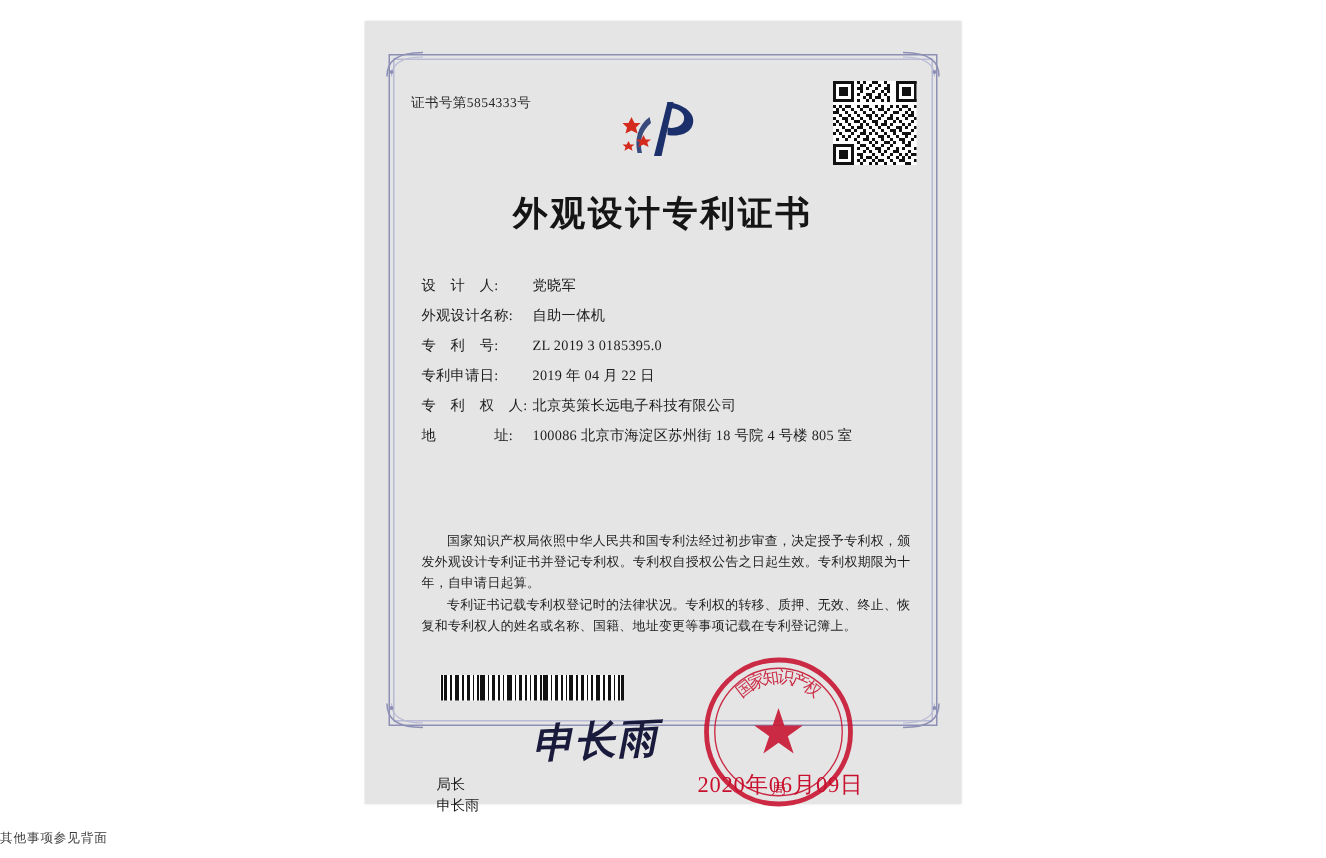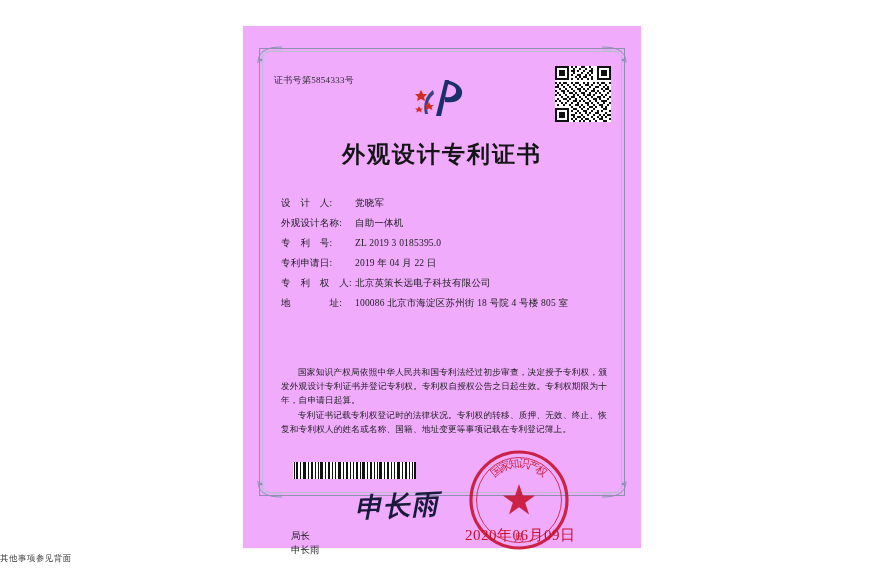--- a/index.html
+++ b/index.html
@@ -20,24 +20,24 @@
     left: 0; top: 0;
     width: 884px;
     height: 572px;
     background: #ffffff;
   }
 
   
   .cert {
     position: absolute;
     left: 243px;
-    top: 26px;
+    top: 14px;
     width: 398px;
     height: 522px;
-    background: #f0abfc;
+    background: #e5e5e5;
     box-shadow: 0 0 2px rgba(0,0,0,0.10);
   }
 
   
   .border-outer {
     position: absolute;
     left: 16px; top: 22px;
     right: 16px; bottom: 52px;
     border: 1px solid #8d8fb5;
   }

